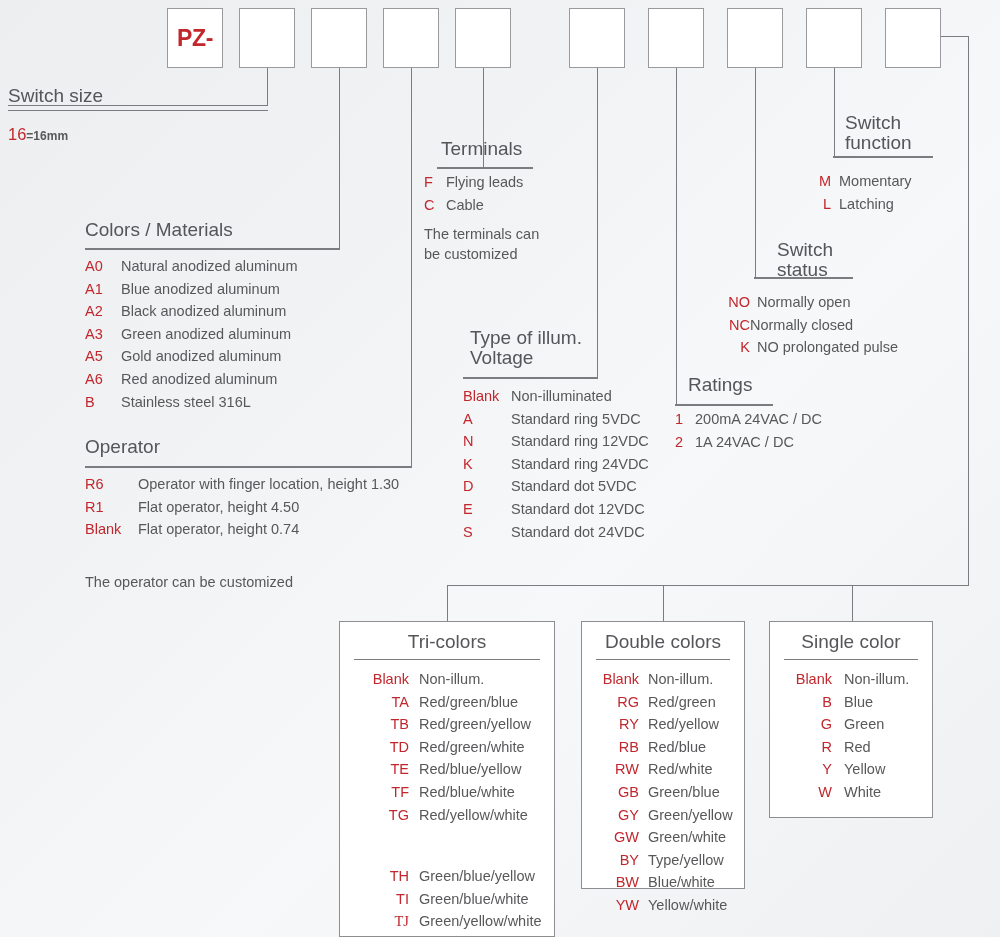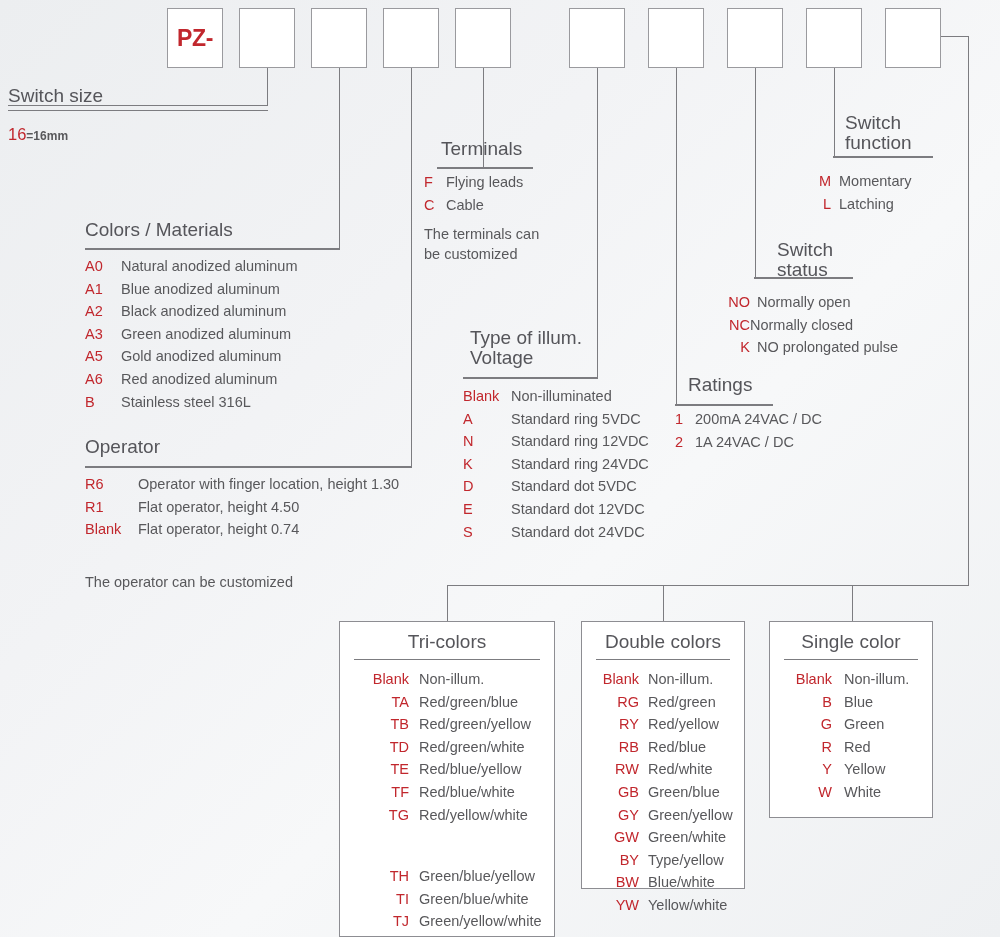--- a/index.html
+++ b/index.html
@@ -367,21 +367,21 @@
         </div>
       <div class="cb-row">
           <span class="cb-code" style="width:52px; padding-right:10px;margin-top:39px;">TH</span>
           <span class="cb-desc">Green/blue/yellow</span>
         </div>
       <div class="cb-row">
           <span class="cb-code" style="width:52px; padding-right:10px;">TI</span>
           <span class="cb-desc">Green/blue/white</span>
         </div>
       <div class="cb-row">
-          <span class="cb-code" style="width:52px; padding-right:10px;">TJ</span>
+          <span class="cb-code" style="width:52px; padding-right:10px;font-family:Liberation Serif, serif;">TJ</span>
           <span class="cb-desc">Green/yellow/white</span>
         </div>
       <div class="cb-row">
           <span class="cb-code" style="width:52px; padding-right:10px;">TK</span>
           <span class="cb-desc">Blue/yellow/white</span>
         </div>
     </div>
   </div>
 
   <div class="color-box" style="left:581px; top:621px; width:164px; height:268px;">

